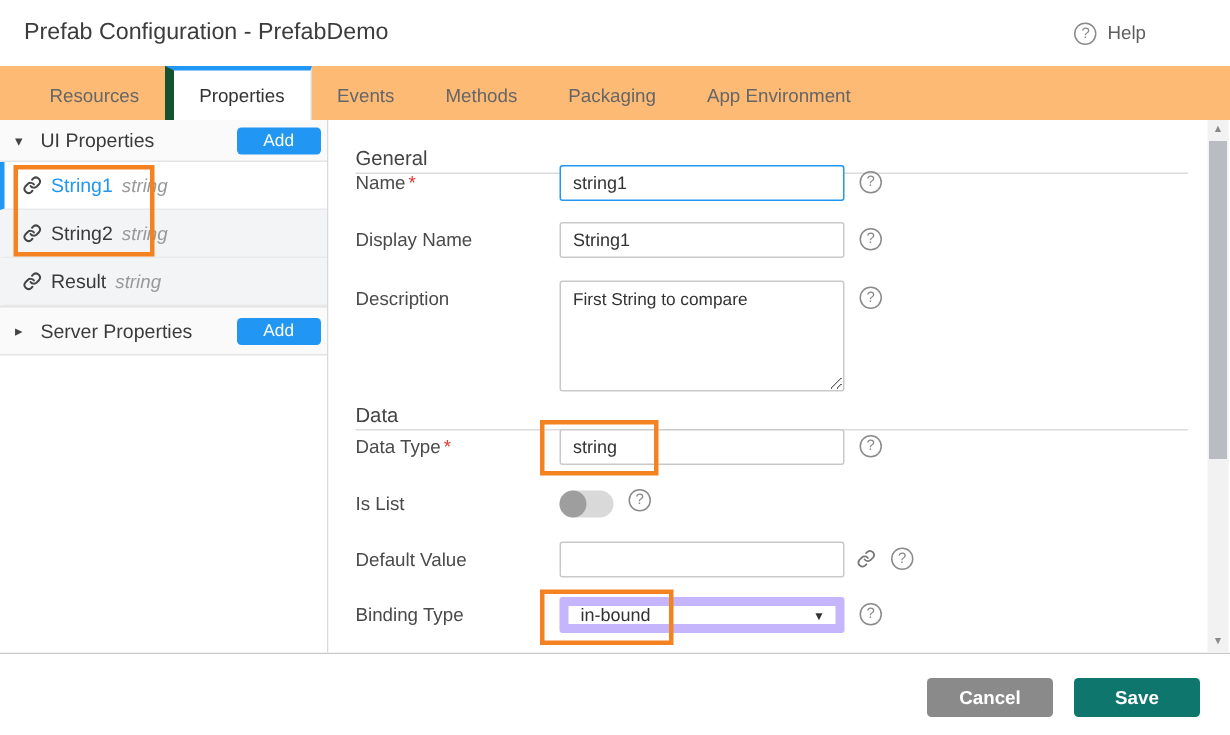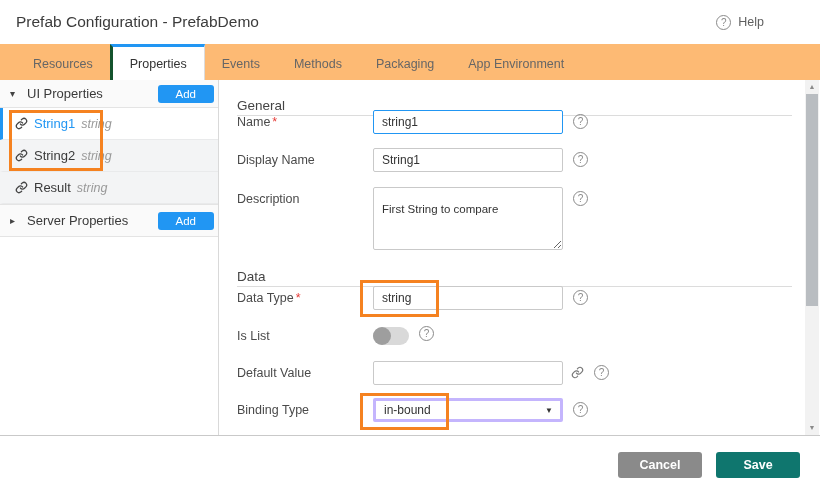--- a/index.html
+++ b/index.html
@@ -17,21 +17,21 @@
   .help-area { display:flex; align-items:center; gap:7px; padding-right:40px; cursor:pointer; }
   .qicon { width:15px; height:15px; border:1px solid #8a8a8a; border-radius:50%;
            font-size:10px; color:#8a8a8a; display:flex; align-items:center; justify-content:center; }
   .help-label { font-size:12.5px; color:#5f5f5f; }
 
   
   .tabbar { height:36px; background:#fdba74; display:flex; align-items:stretch; padding-left:16px; }
   .tab { font-size:12.5px; color:#666; display:flex; align-items:center; padding:0 17px;
          border-top:3px solid transparent; cursor:pointer; }
   .tab.active { background:#fff; color:#333; border-top:3px solid #2196f3;
-                border-left:3px solid #14532d; border-right:1px solid #dcdcdc;text-align:center; }
+                border-left:6px solid #14532d; border-right:1px solid #dcdcdc;text-align:center; }
 
   
   .bodyarea { position:relative; display:flex; height:355px; }
 
   
   .sidebar { position:relative; width:219px; border-right:1px solid #d9d9d9; background:#fff; flex:none; }
   .side-header { height:28px; display:flex; align-items:center; background:#fafafa;
                  border-bottom:1px solid #e4e4e4; padding:0 4px 0 10px; font-size:13px; color:#3a3a3a; cursor:pointer; }
   .side-header .caret { font-size:10px; color:#444; margin-right:7px; width:10px; }
   .side-header .sh-label { flex:1; }
@@ -49,24 +49,24 @@
   
   .content { position:relative; flex:1; background:#fff; }
   .section-title { position:absolute; left:18px; width:555px; font-size:13.5px; color:#444;
                    padding-bottom:2px; border-bottom:1px solid #dcdcdc;margin-top:13px; }
   .frow { position:absolute; left:18px; display:flex; align-items:flex-start; }
   .flabel { width:136px; font-size:12.5px; color:#4a4a4a; line-height:24px; flex:none; }
   .req { color:#e53935; margin-left:2px; }
   .tinput { width:190px; height:24px; border:1px solid #c9c9c9; border-radius:2px;
             font-family:inherit; font-size:12px; color:#333; padding:0 8px; background:#fff; }
   .tinput.focused { border:1.5px solid #2196f3; outline:none; }
-  .tarea { width:190px; height:63px; border:1px solid #c9c9c9; border-radius:2px;
-           font-family:inherit; font-size:11.5px; color:#333; padding:15px 8px; resize:both; }
+  .tarea { width:190px; height:74px; border:1px solid #c9c9c9; border-radius:2px;
+           font-family:inherit; font-size:11.5px; color:#333; padding:6px 8px; resize:both; }
   .hicon { margin-left:10px; margin-top:4px; flex:none; cursor:pointer; }
-  .selectbox { position:relative; width:190px; height:24px; border:3px solid #c4b5fd; border-radius:2px;
+  .selectbox { position:relative; width:190px; height:24px; border:6px solid #c4b5fd; border-radius:2px;
                background:#fff; font-size:12px; color:#333; display:flex; align-items:center;
                padding:0 8px; cursor:pointer; }
   .selectbox .arrow { position:absolute; right:7px; font-size:8px; color:#333; }
   .toggle { position:relative; width:36px; height:18px; border-radius:9px; background:#d9d9d9;
             margin-top:3px; cursor:pointer; flex:none; }
   .toggle .knob { position:absolute; left:0; top:0; width:18px; height:18px; border-radius:50%;
                   background:#9e9e9e; }
   .bind-link { margin-left:8px; margin-top:5px; cursor:pointer; }
 
   

